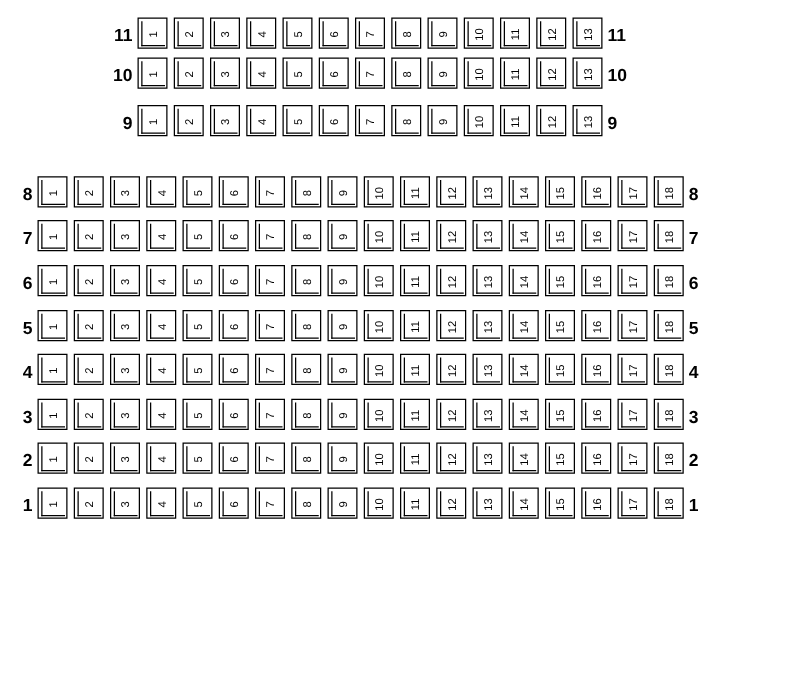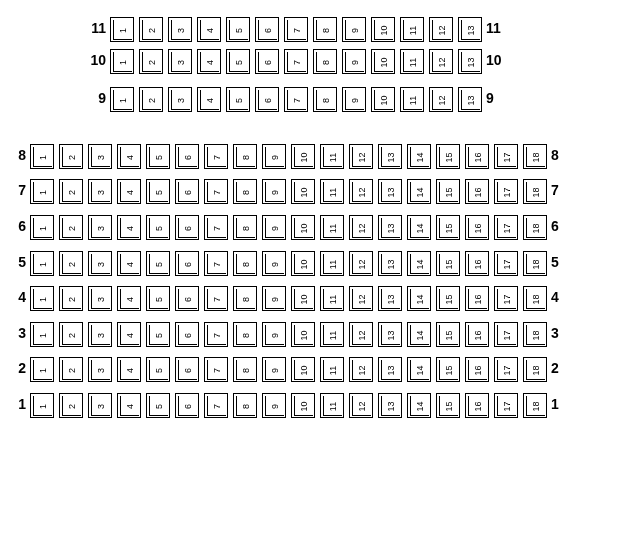--- a/index.html
+++ b/index.html
@@ -17,21 +17,21 @@
   #seatmap {
     position: absolute;
     left: 0;
     top: 0;
     width: 630px;
     height: 550px;
   }
   .row {
     position: absolute;
     display: flex;
-    align-items: flex-end;
+    align-items: flex-start;
     height: 28px;
   }
   .row-label {
     font-size: 14px;
     font-weight: bold;
     color: #000000;
     width: 26px;
     text-align: center;
     line-height: 28px;
     flex: 0 0 auto;

